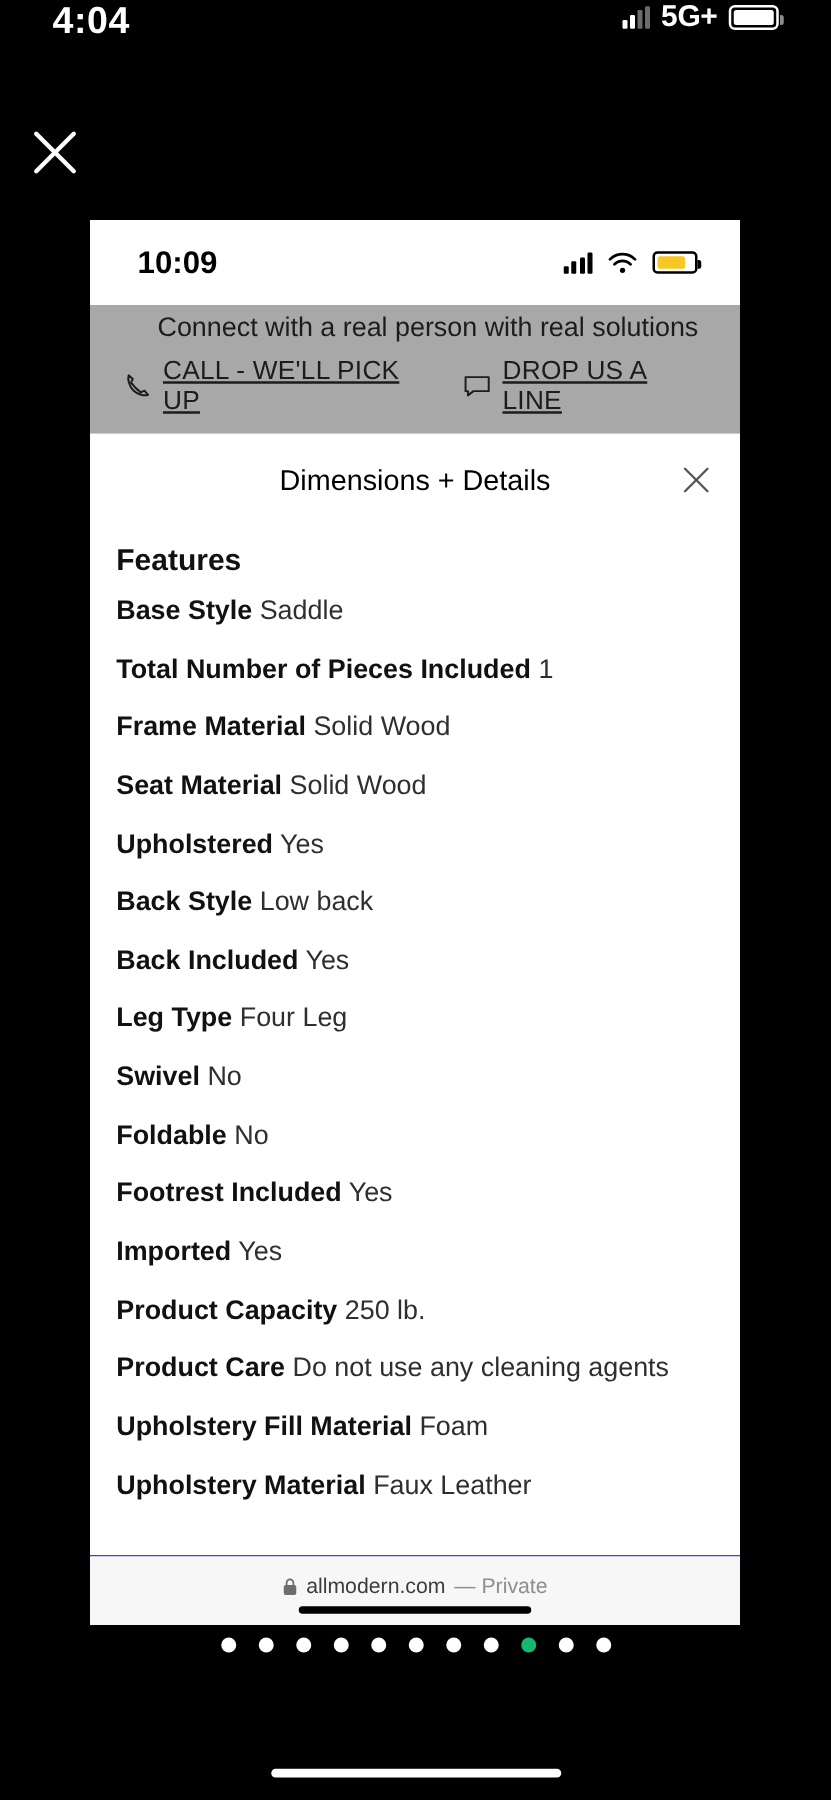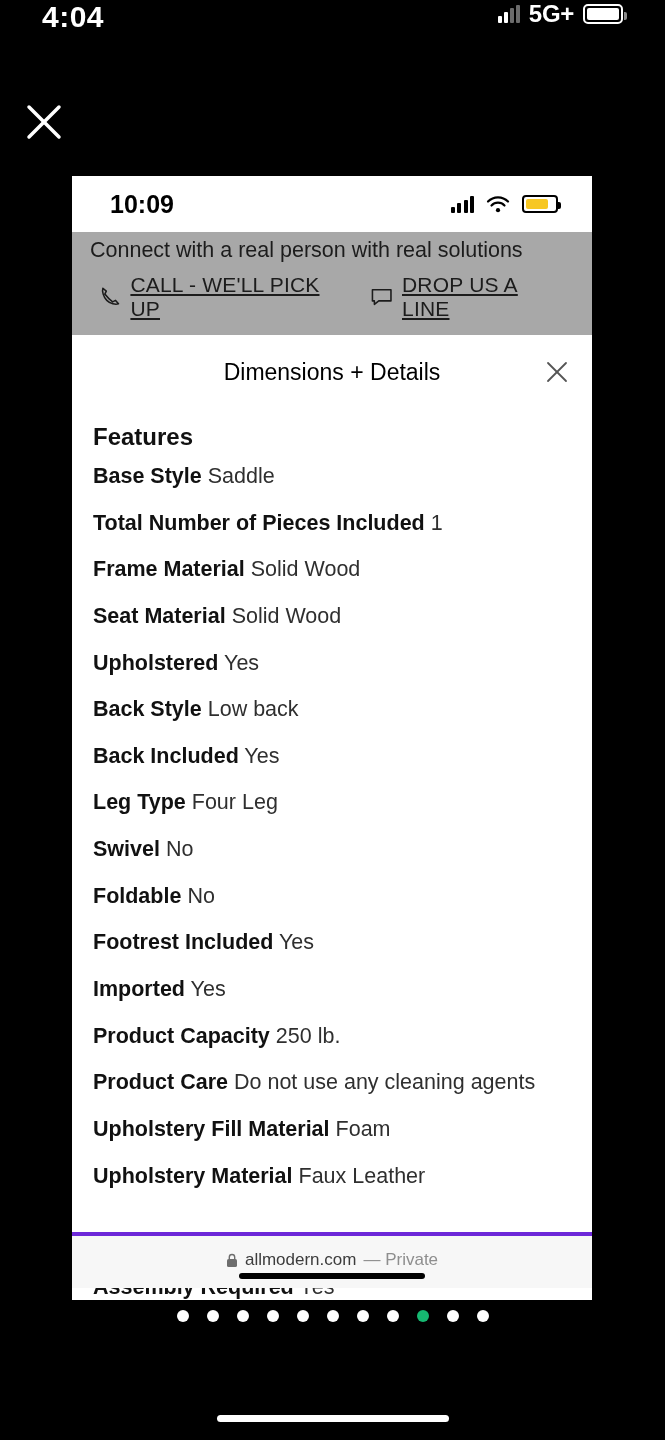--- a/index.html
+++ b/index.html
@@ -92,21 +92,21 @@
     top: 176px;
     left: 72px;
     width: 520px;
     height: 1124px;
     background: #ffffff;
     overflow: hidden;
   }
 
   
   .inner-status {
-    height: 56px;
+    height: 68px;
     display: flex;
     align-items: center;
     justify-content: space-between;
     padding: 0 34px 0 38px;
     background: #ffffff;
     color: #000000;
   }
   .inner-time { font-size: 25px; font-weight: bold; }
   .inner-right { display: flex; align-items: center; gap: 12px; }
   .inner-bars { display: flex; align-items: flex-end; gap: 2.5px; height: 17px; }
@@ -130,20 +130,21 @@
   
   .contact-strip {
     background: #a8a8a8;
     padding: 6px 0 14px 0;
   }
   .contact-line {
     font-size: 21.5px;
     color: #1c1c1c;
     padding: 0 18px;
     margin-bottom: 10px;
+    margin-left: 36px;
   }
   .contact-actions {
     display: flex;
     align-items: center;
     gap: 20px;
     padding: 0 26px;
   }
   .contact-action {
     display: flex;
     align-items: center;
@@ -197,24 +198,24 @@
   }
   .spec-row b {
     font-weight: bold;
     color: #111111;
   }
   .spec-row .val { color: #2f2f2f; }
 
   
   .browser-bar {
     position: absolute;
-    bottom: 12px; left: 0; right: 0;
+    bottom: 0; left: 0; right: 0;
     height: 56px;
     background: #f7f7f7;
-    border-top: 4px solid #6d28d9;
+    border-top: 1px solid #6d28d9;
     display: flex;
     flex-direction: column;
     align-items: center;
     justify-content: flex-start;
     padding-top: 14px;
   }
   .url-row {
     display: flex;
     align-items: center;
     gap: 7px;

